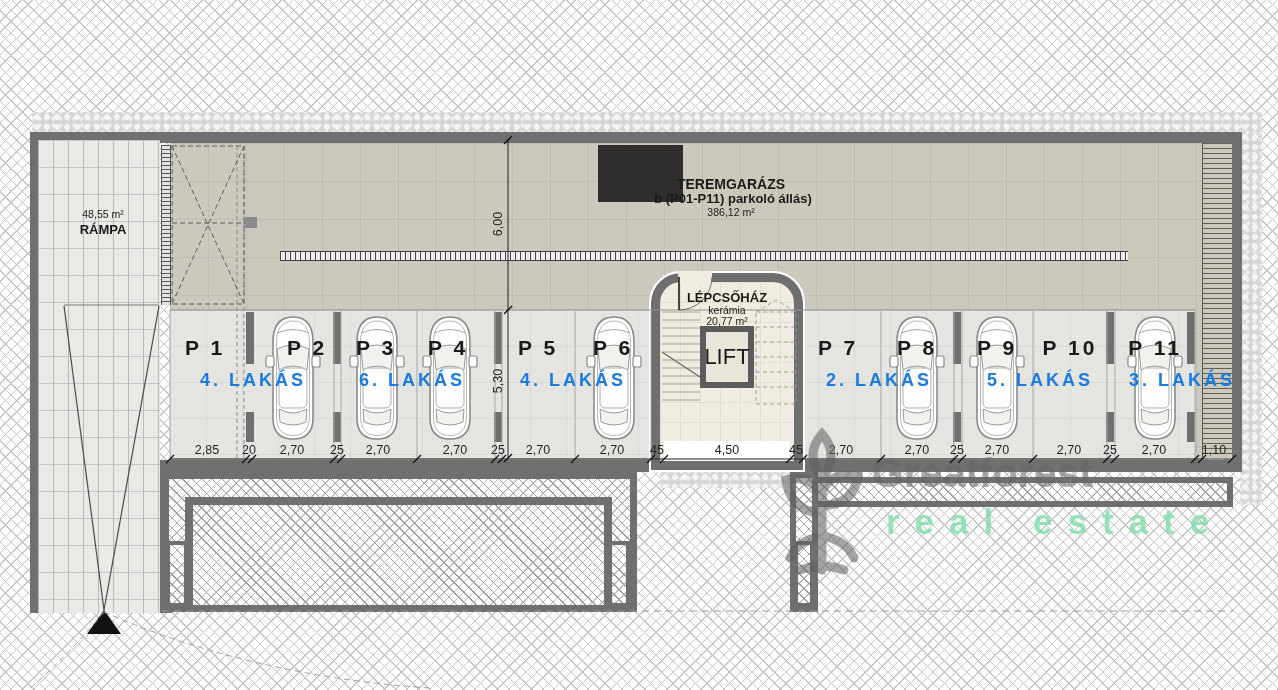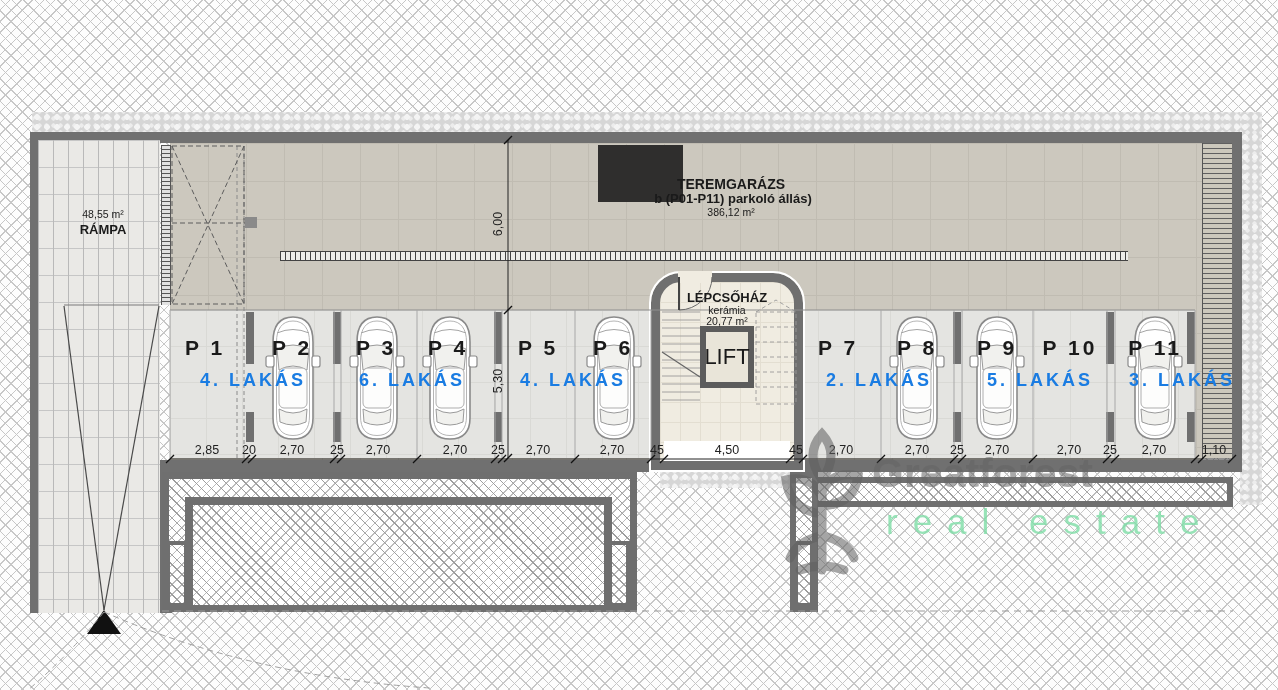--- a/index.html
+++ b/index.html
@@ -51,21 +51,21 @@
   .stall-id{font-weight:bold;font-size:21px;letter-spacing:3px;}
   .apt{font-weight:bold;font-size:18px;letter-spacing:3px;color:#1a7ce2;}
   .dim{font-size:12.5px;color:#222;}
   .vdim{position:absolute;font-size:12.5px;color:#222;transform:translate(-50%,-50%) rotate(-90deg);white-space:nowrap;}
   .small{font-size:10.5px;}
   
   .pillar{position:absolute;width:8px;background:#6f6f6f;}
   .cell{position:absolute;border:4px solid #6f6f6f;}
   svg.overlay{position:absolute;left:0;top:0;pointer-events:none;}
   .wm-brand{position:absolute;font-size:41px;font-weight:bold;color:rgba(100,100,100,.55);letter-spacing:0;}
-  .wm-tag{position:absolute;font-size:35px;font-weight:normal;color:rgba(125,220,165,.80);letter-spacing:15px;}
+  .wm-tag{position:absolute;font-size:35px;font-weight:bold;color:rgba(125,220,165,.80);letter-spacing:15px;}
 </style>
 </head>
 <body>
 
 <div id="plan">
 
   <div class="abs hatch-bg" style="left:0;top:0;width:1278px;height:690px;"></div>
 
   <div class="abs gravel" style="left:32px;top:112px;width:1230px;height:22px;"></div>
   <div class="abs gravel" style="left:1240px;top:112px;width:22px;height:393px;"></div>
@@ -250,21 +250,21 @@
 
   <span class="lbl" style="left:103px;top:194px;font-weight:bold;font-size:13px;margin-top:28px;">RÁMPA</span>
   <span class="lbl small" style="left:103px;top:208px;">48,55 m²</span>
 
   <span class="lbl" style="left:727px;top:290px;font-weight:bold;font-size:13px;">LÉPCSŐHÁZ</span>
   <span class="lbl small" style="left:727px;top:304px;">kerámia</span>
   <span class="lbl small" style="left:727px;top:315px;">20,77 m²</span>
   <span class="lbl" style="left:727px;top:344px;font-size:22px;text-align:center;">LIFT</span>
 
   <span class="lbl stall-id" style="left:205px;top:336px;">P 1</span>
-  <span class="lbl stall-id" style="left:292px;top:336px;">P 2</span>
+  <span class="lbl stall-id" style="left:307px;top:336px;">P 2</span>
   <span class="lbl stall-id" style="left:376px;top:336px;">P 3</span>
   <span class="lbl stall-id" style="left:448px;top:336px;">P 4</span>
   <span class="lbl stall-id" style="left:538px;top:336px;">P 5</span>
   <span class="lbl stall-id" style="left:613px;top:336px;">P 6</span>
   <span class="lbl stall-id" style="left:838px;top:336px;">P 7</span>
   <span class="lbl stall-id" style="left:917px;top:336px;">P 8</span>
   <span class="lbl stall-id" style="left:997px;top:336px;">P 9</span>
   <span class="lbl stall-id" style="left:1070px;top:336px;">P 10</span>
   <span class="lbl stall-id" style="left:1155px;top:336px;">P 11</span>
 

